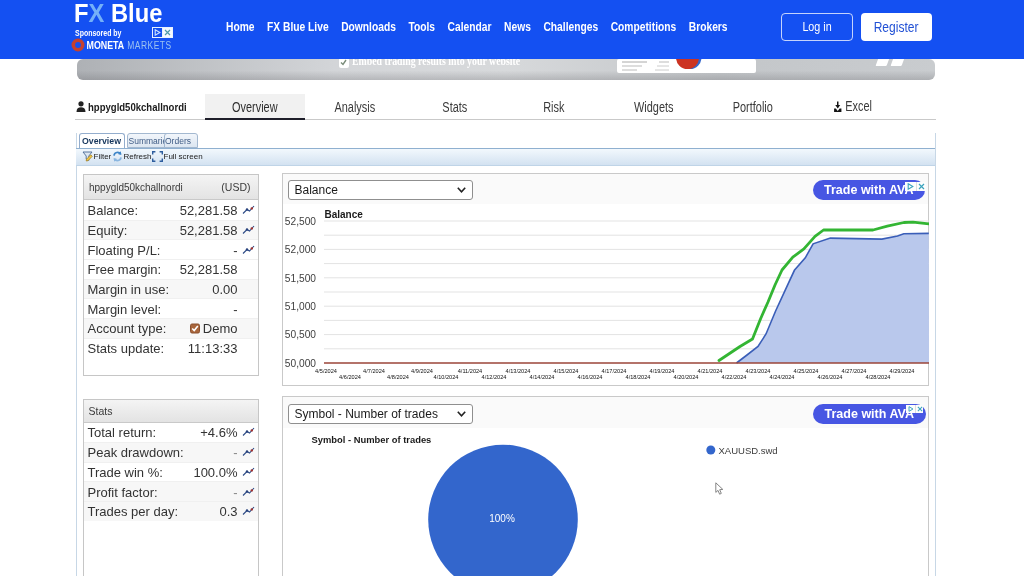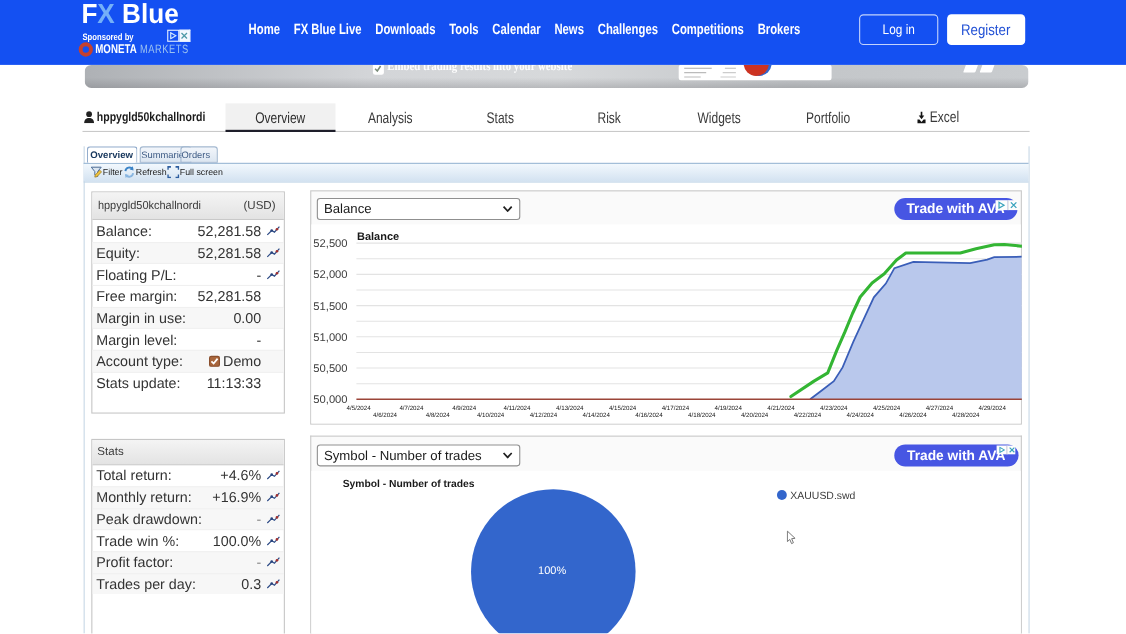--- a/index.html
+++ b/index.html
@@ -189,29 +189,20 @@
     </div>
 </div>
 
 <div class="a" style="left:82.5px;top:399px;width:176px;height:190px;border:1px solid #c6c6c6;background:#fff;overflow:hidden">
   <div style="height:22.5px;background:linear-gradient(#f4f4f4,#e3e3e3);border-bottom:1px solid #c9c9c9;position:relative;font-size:10.5px;color:#3a3a3a">
     <span style="position:absolute;left:5px;top:50%;transform:translateY(-50%)">Stats</span>
   </div>
   <div class="row">
       <span class="lbl">Total return:</span>
       <span class="val">+4.6%</span>
-      <svg class="ic" viewBox="0 0 13 10">
-        <path d="M1,8.5 L5,4.5 L7.5,6 L12,1" fill="none" stroke="#2c4a85" stroke-width="1.1"></path>
-        <circle cx="5" cy="4.5" r="1.2" fill="#27427c"></circle>
-        <circle cx="9.8" cy="3.4" r="1.2" fill="#a03030"></circle>
-      </svg>
-    </div>
-  <div class="row g sep">
-      <span class="lbl">Monthly return:</span>
-      <span class="val">+16.9%</span>
       <svg class="ic" viewBox="0 0 13 10">
         <path d="M1,8.5 L5,4.5 L7.5,6 L12,1" fill="none" stroke="#2c4a85" stroke-width="1.1"></path>
         <circle cx="5" cy="4.5" r="1.2" fill="#27427c"></circle>
         <circle cx="9.8" cy="3.4" r="1.2" fill="#a03030"></circle>
       </svg>
     </div>
   <div class="row g sep">
       <span class="lbl">Peak drawdown:</span>
       <span class="val" style="color:#888">-</span>
       <svg class="ic" viewBox="0 0 13 10">

